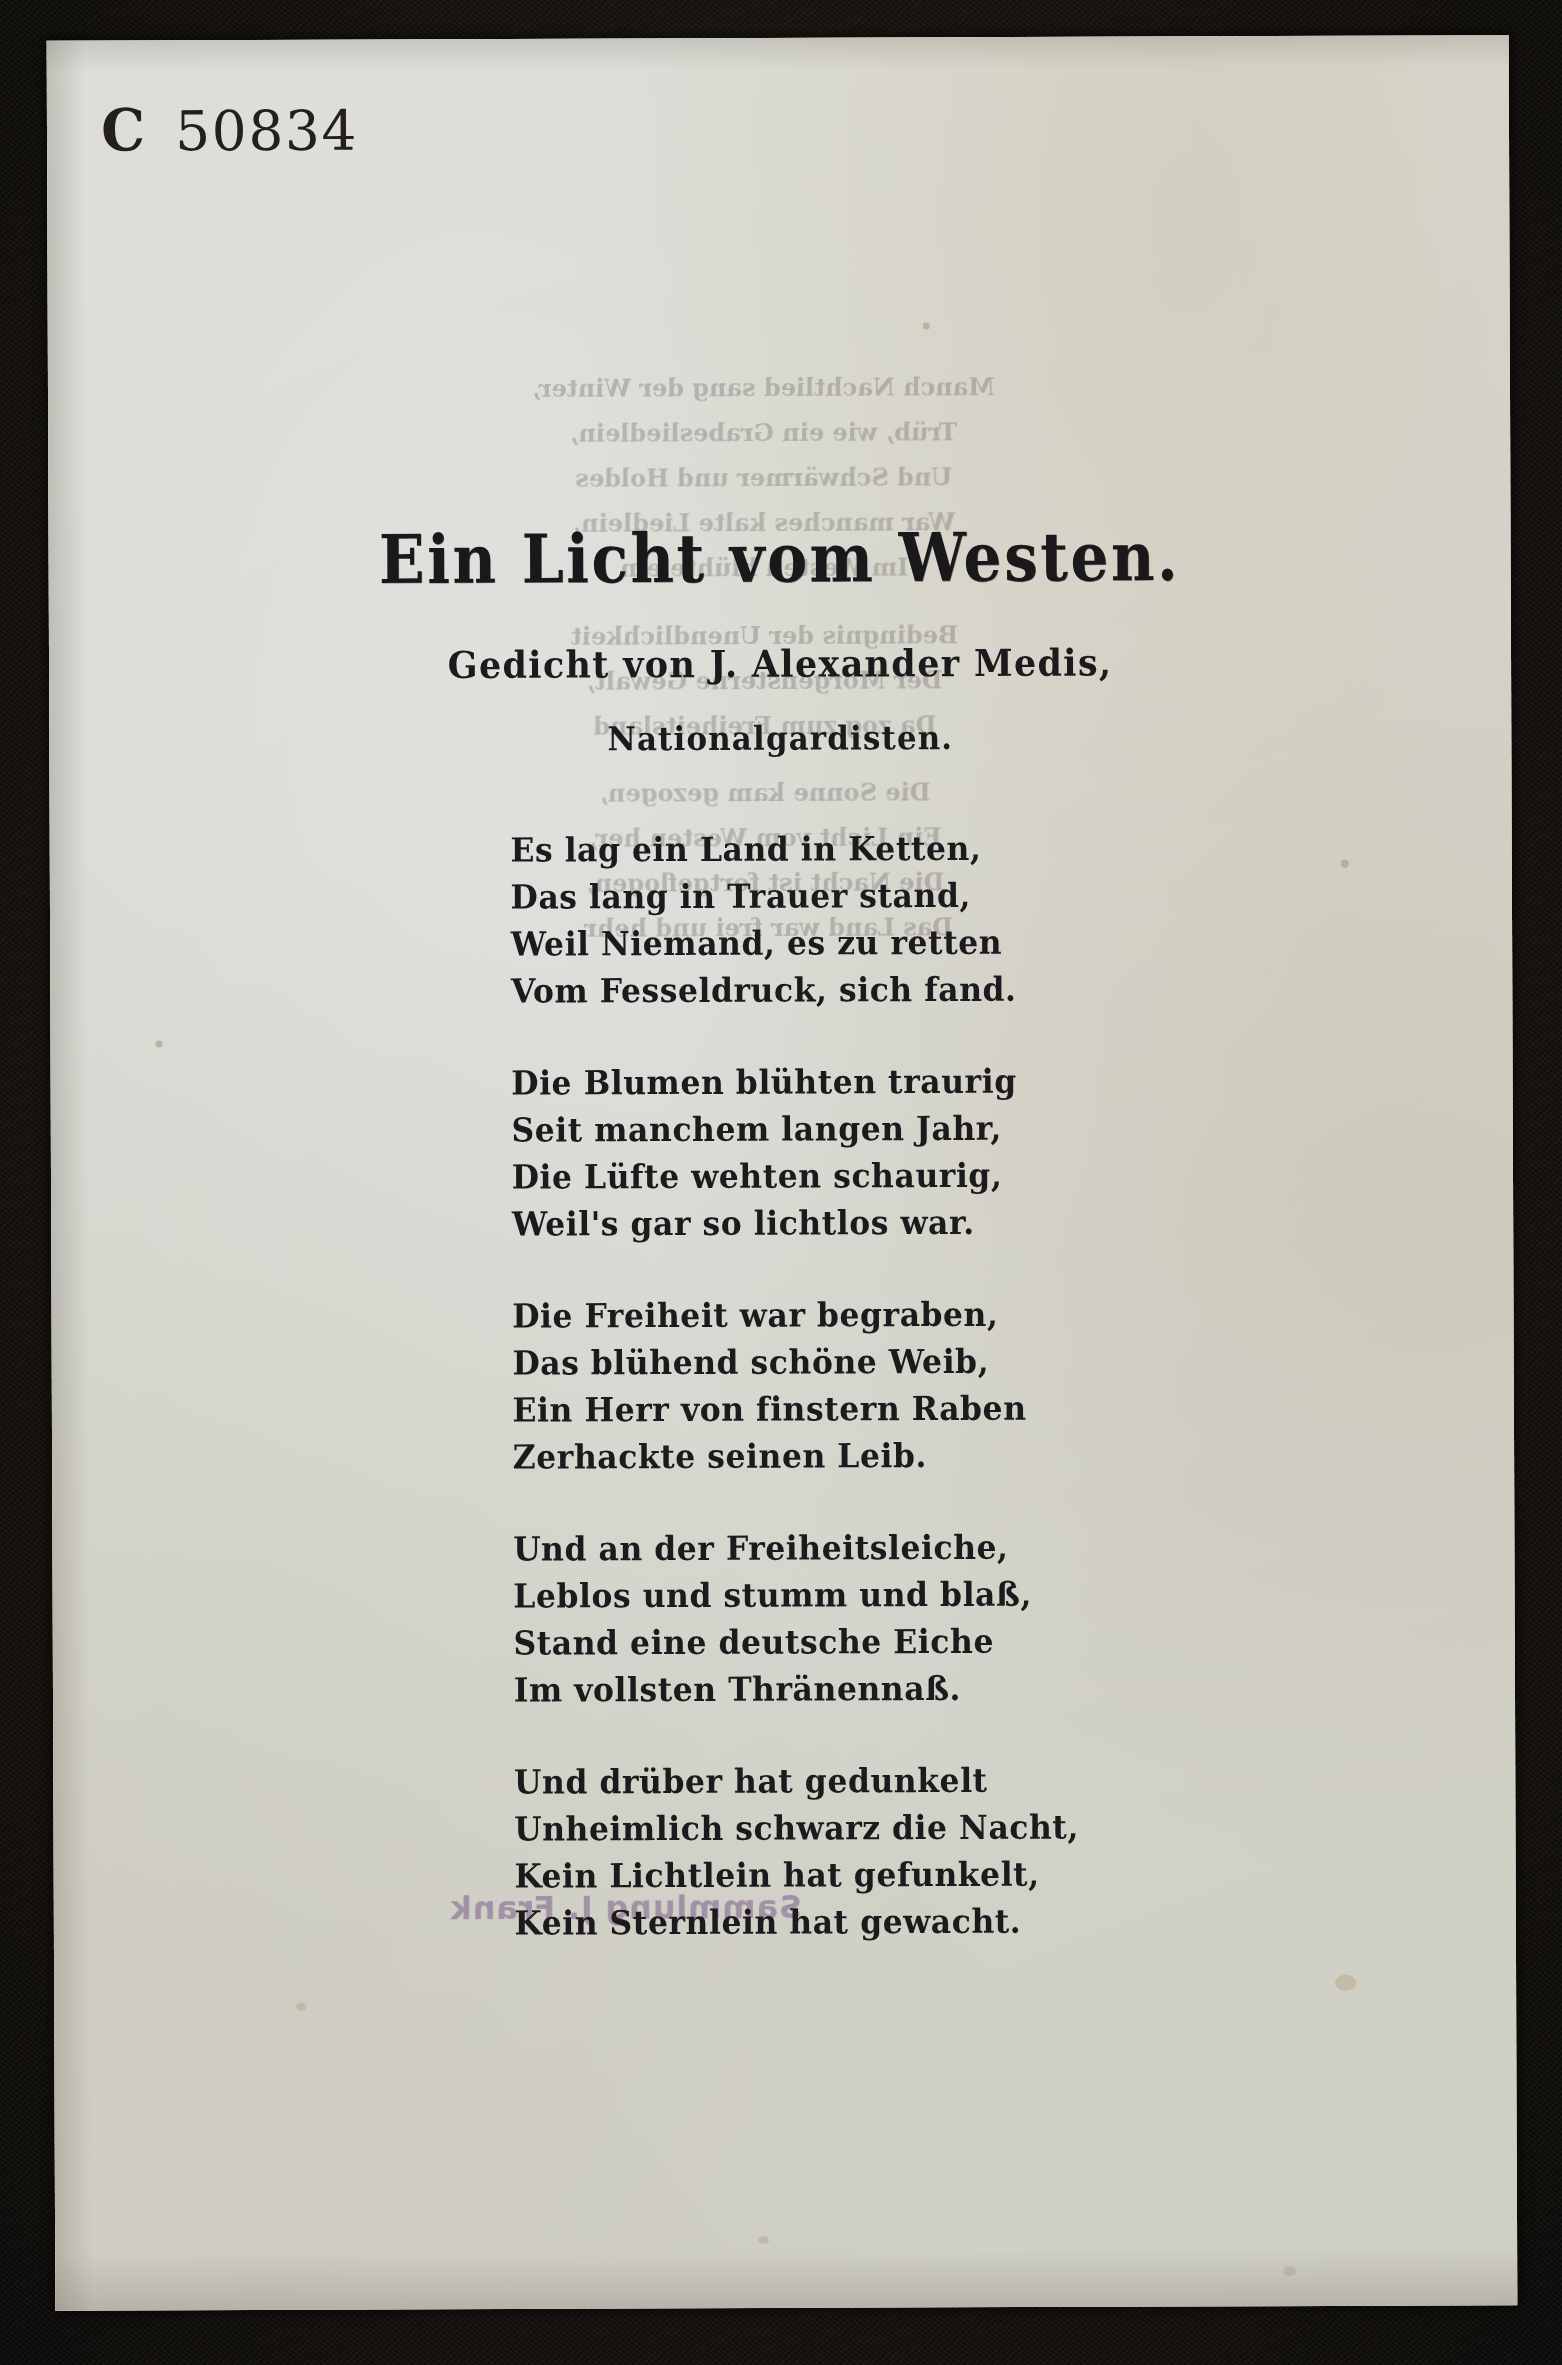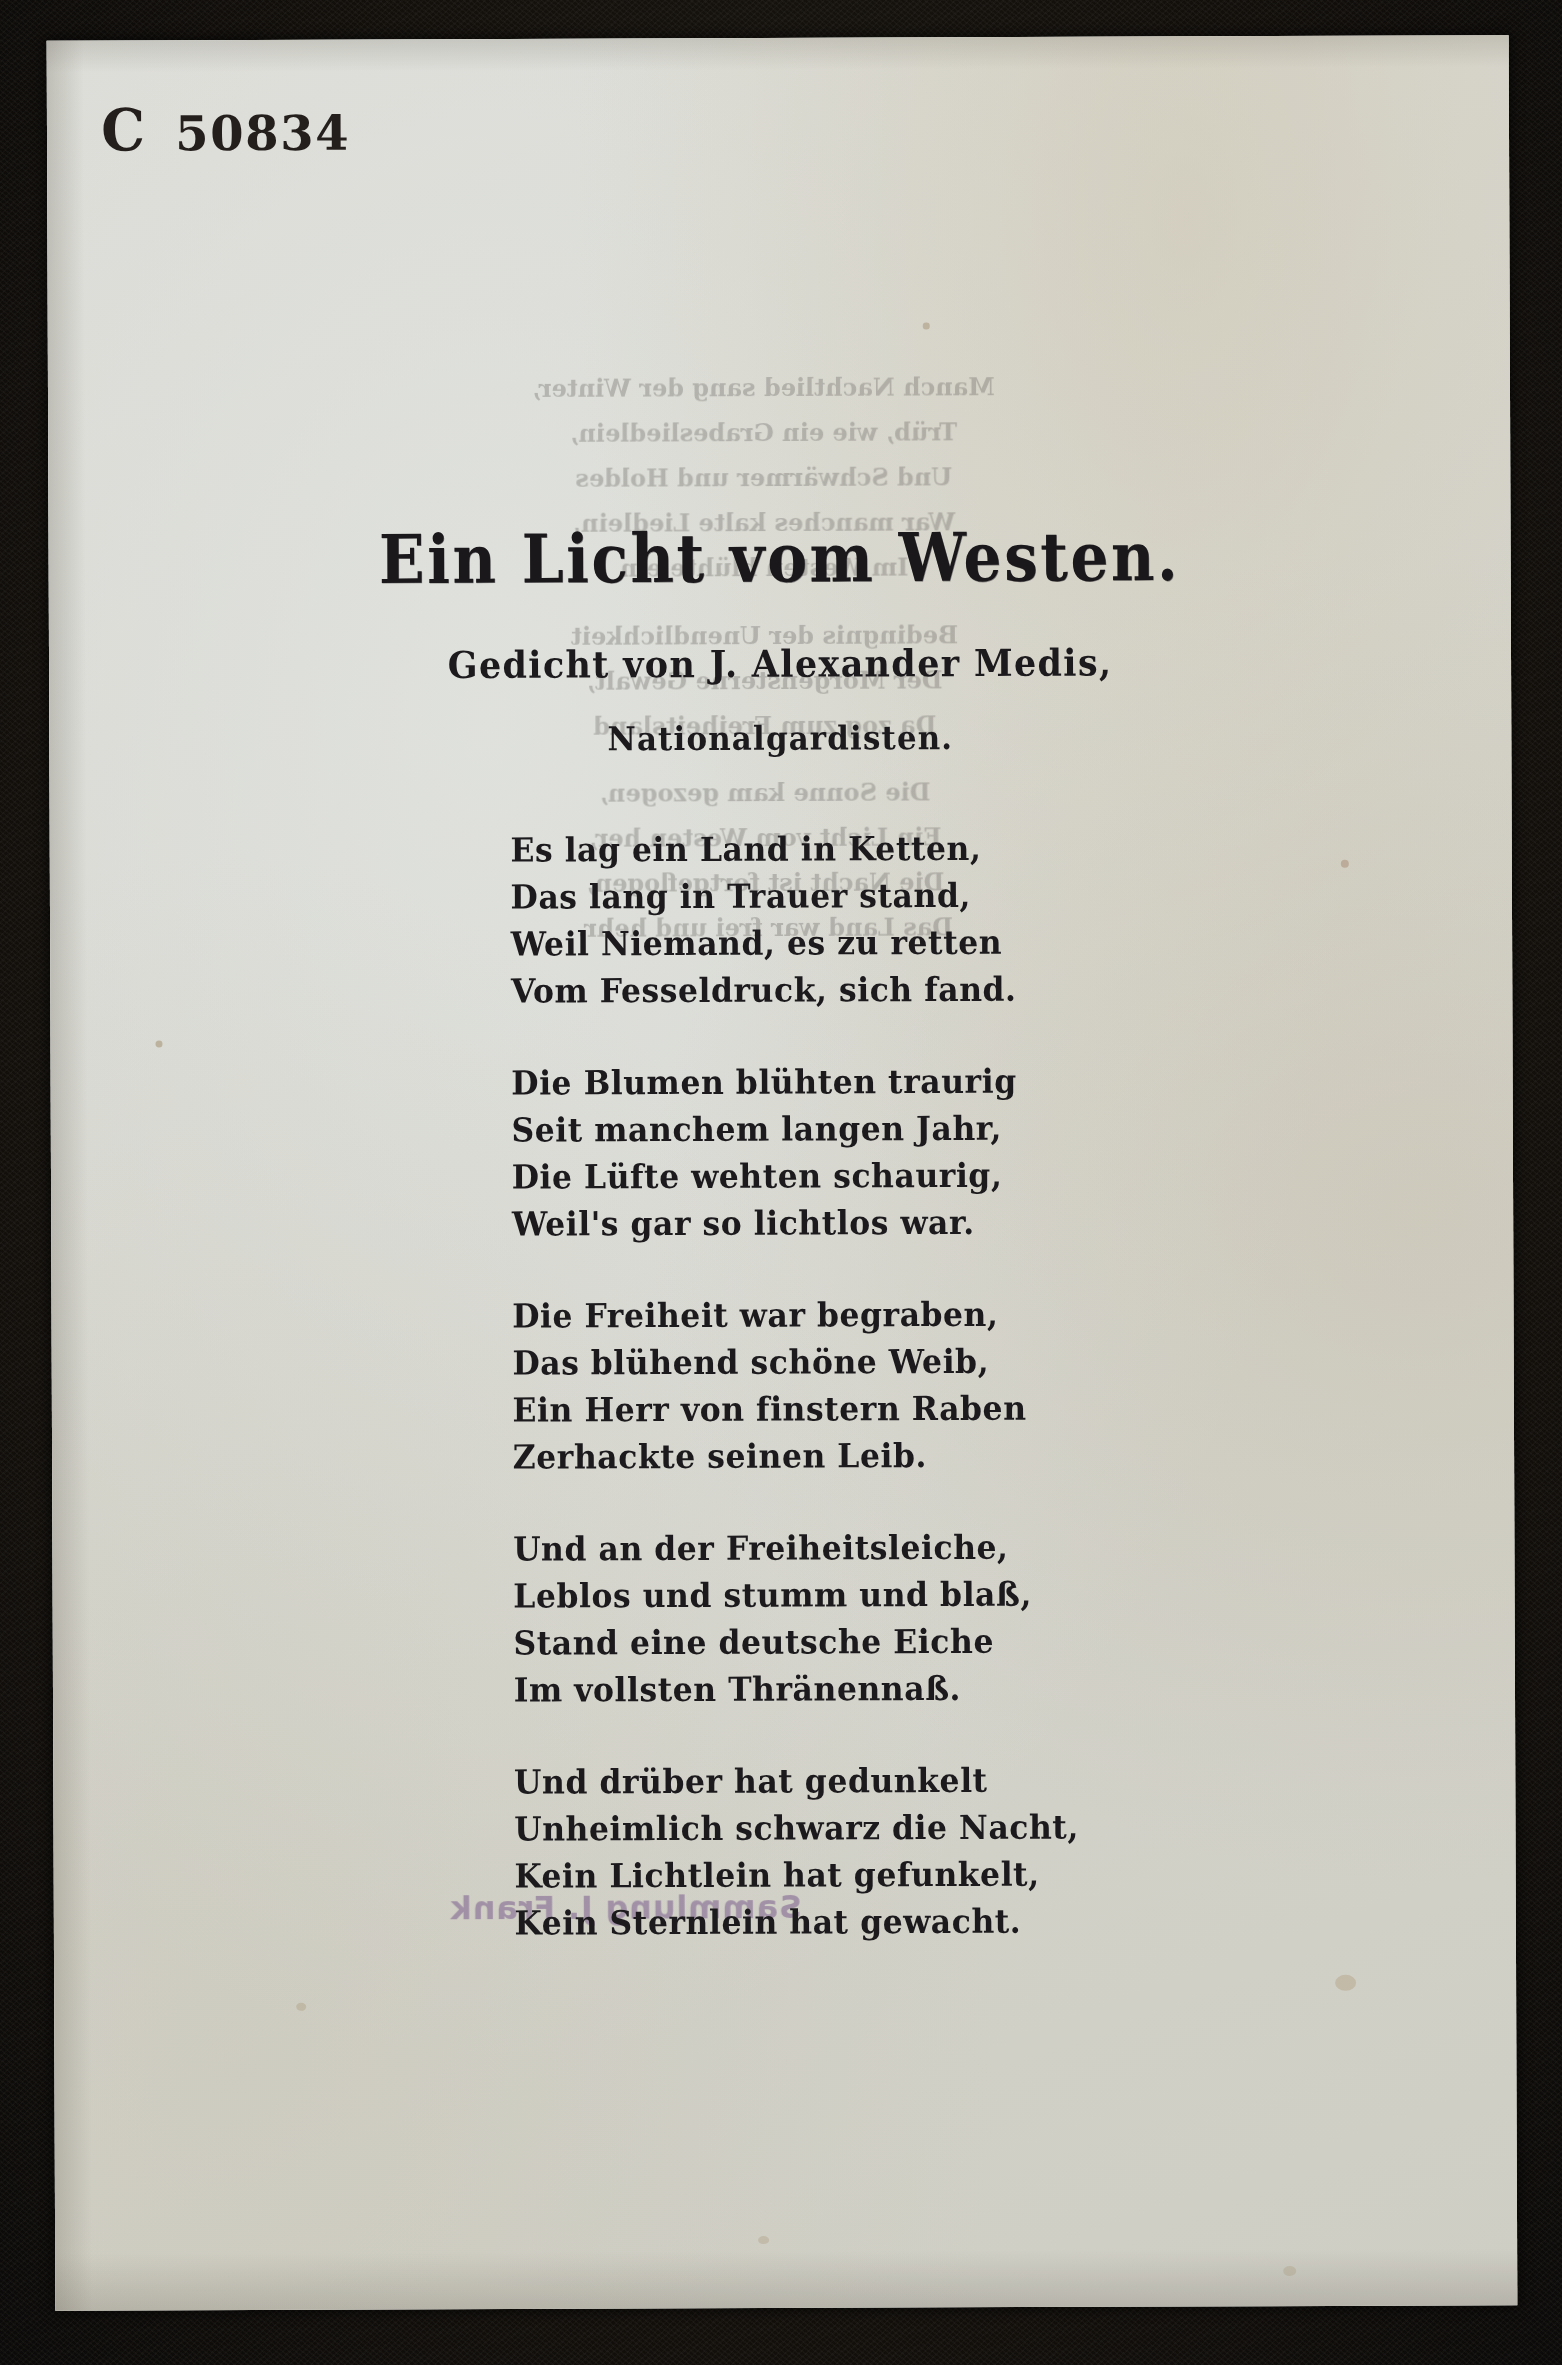--- a/index.html
+++ b/index.html
@@ -73,22 +73,22 @@
   #stamp .letter {
     font-family: "DejaVu Serif", serif;
     font-weight: 700;
     font-size: 58px;
     letter-spacing: 0;
     line-height: 1;
     transform: scaleX(0.95);
   }
   #stamp .number {
     font-family: "DejaVu Serif", serif;
-    font-weight: 700;
-    font-size: 48px;
+    font-weight: 400;
+    font-size: 55px;
     line-height: 1;
     letter-spacing: 1.6px;
   }
 
   
   #bleed {
     position: absolute;
     left: 380px;
     top: 327px;
     width: 671px;

